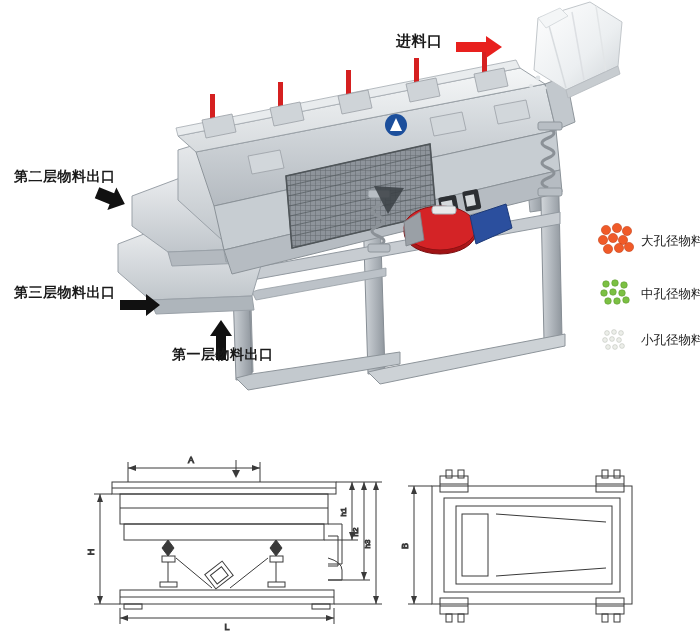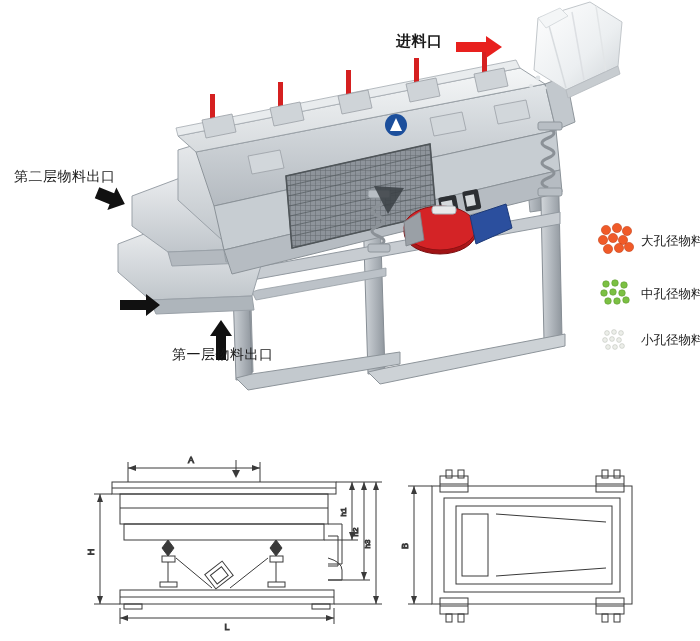--- a/index.html
+++ b/index.html
@@ -21,20 +21,21 @@
     height: 564px;
   }
 
   
   .label {
     position: absolute;
     font-size: 13px;
     color: #1a1a1a;
     white-space: nowrap;
     letter-spacing: 0.5px;
+    font-weight: bold;
   }
   .label-legend {
     position: absolute;
     font-size: 12.5px;
     color: #1a1a1a;
     white-space: nowrap;
   }
 
   
   .arrow-svg { position: absolute; }
@@ -244,20 +245,21 @@
 
     <g>
       <polygon points="216,360 226,360 226,336 232,336 221,320 210,336 216,336" fill="#111111"></polygon>
     </g>
   </svg>
 
   <div class="label" style="left:396px; top:32px; font-size:15px; font-weight:600;">进料口</div>
 
   <div class="label" style="left:14px; top:168px; font-size:14px;">第二层物料出口</div>
 
+  <div class="label" style="left:14px; top:284px; font-size:14px;">第三层物料出口</div>
 
   <div class="label" style="left:172px; top:346px; font-size:14px;text-align:center;">第一层物料出口</div>
 
   <div>
 
     <svg class="arrow-svg" style="left:596px; top:222px;" width="44" height="32" viewBox="0 0 44 32">
       <g fill="#f05a28" stroke="#c4431b" stroke-width="0.6">
         <circle cx="10" cy="8" r="4.6"></circle>
           <circle cx="21" cy="6" r="4.6"></circle>
           <circle cx="31" cy="9" r="4.6"></circle>

